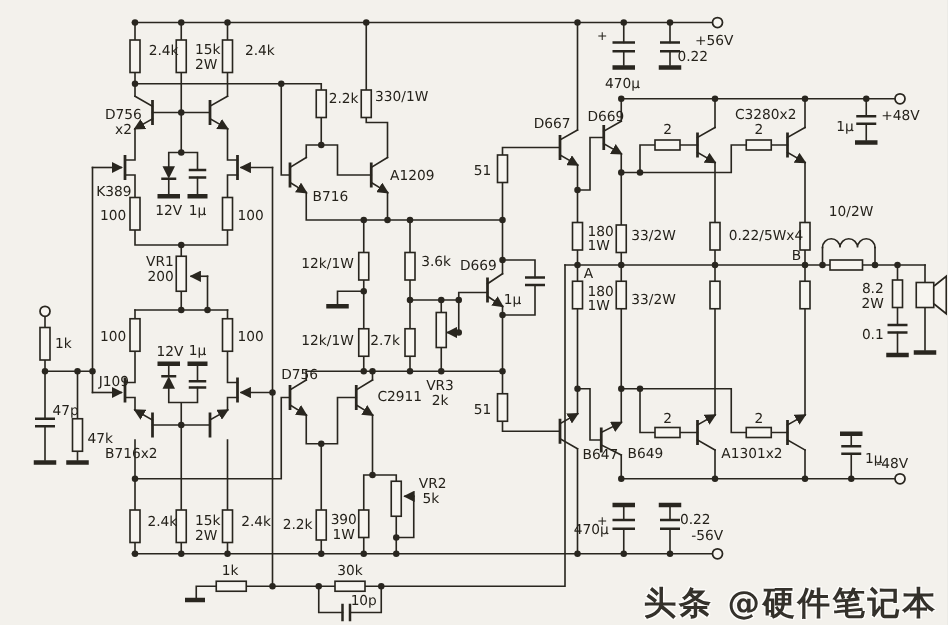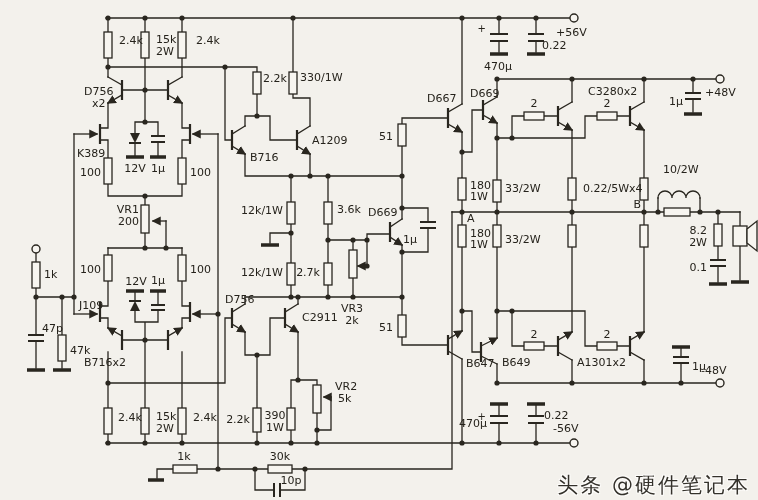--- a/index.html
+++ b/index.html
@@ -12,21 +12,21 @@
   .w{stroke:#29261f;stroke-width:1.3;fill:none;stroke-linecap:square;}
   .bar{stroke:#29261f;stroke-width:2.2;fill:none;}
   .gnd{stroke:#29261f;stroke-width:3.6;fill:none;}
   .pl{stroke:#29261f;stroke-width:2;fill:none;}
   .r{fill:#f7f5f0;stroke:#29261f;stroke-width:1.3;}
   .d{fill:#29261f;}
   .term{fill:#f7f5f0;stroke:#29261f;stroke-width:1.4;}
   .tri{fill:#29261f;}
   .wm{position:absolute;right:8px;bottom:4px;text-align:right;line-height:1;}
   .wm .ghost{color:#bcb6ab;font-size:19px;letter-spacing:2px;margin-right:26px;}
-  .wm .main{color:#34312b;font-size:21px;font-weight:normal;letter-spacing:2px;margin-top:-12px;
+  .wm .main{color:#34312b;font-size:26px;font-weight:bold;letter-spacing:2px;margin-top:-12px;
             text-shadow:1px 1px 0 #fdfcfa,-1px -1px 0 #fdfcfa,1px -1px 0 #fdfcfa,-1px 1px 0 #fdfcfa;}
 </style>
 </head>
 <body>
 
 <div class="stage">
 <svg width="758" height="500" viewBox="0 0 758 500">
   <defs>
     <marker id="ar" viewBox="0 0 10 10" refX="8.5" refY="5" markerWidth="7" markerHeight="7" orient="auto-start-reverse">
       <path d="M0,0L10,5L0,10z" fill="#29261f"></path>

